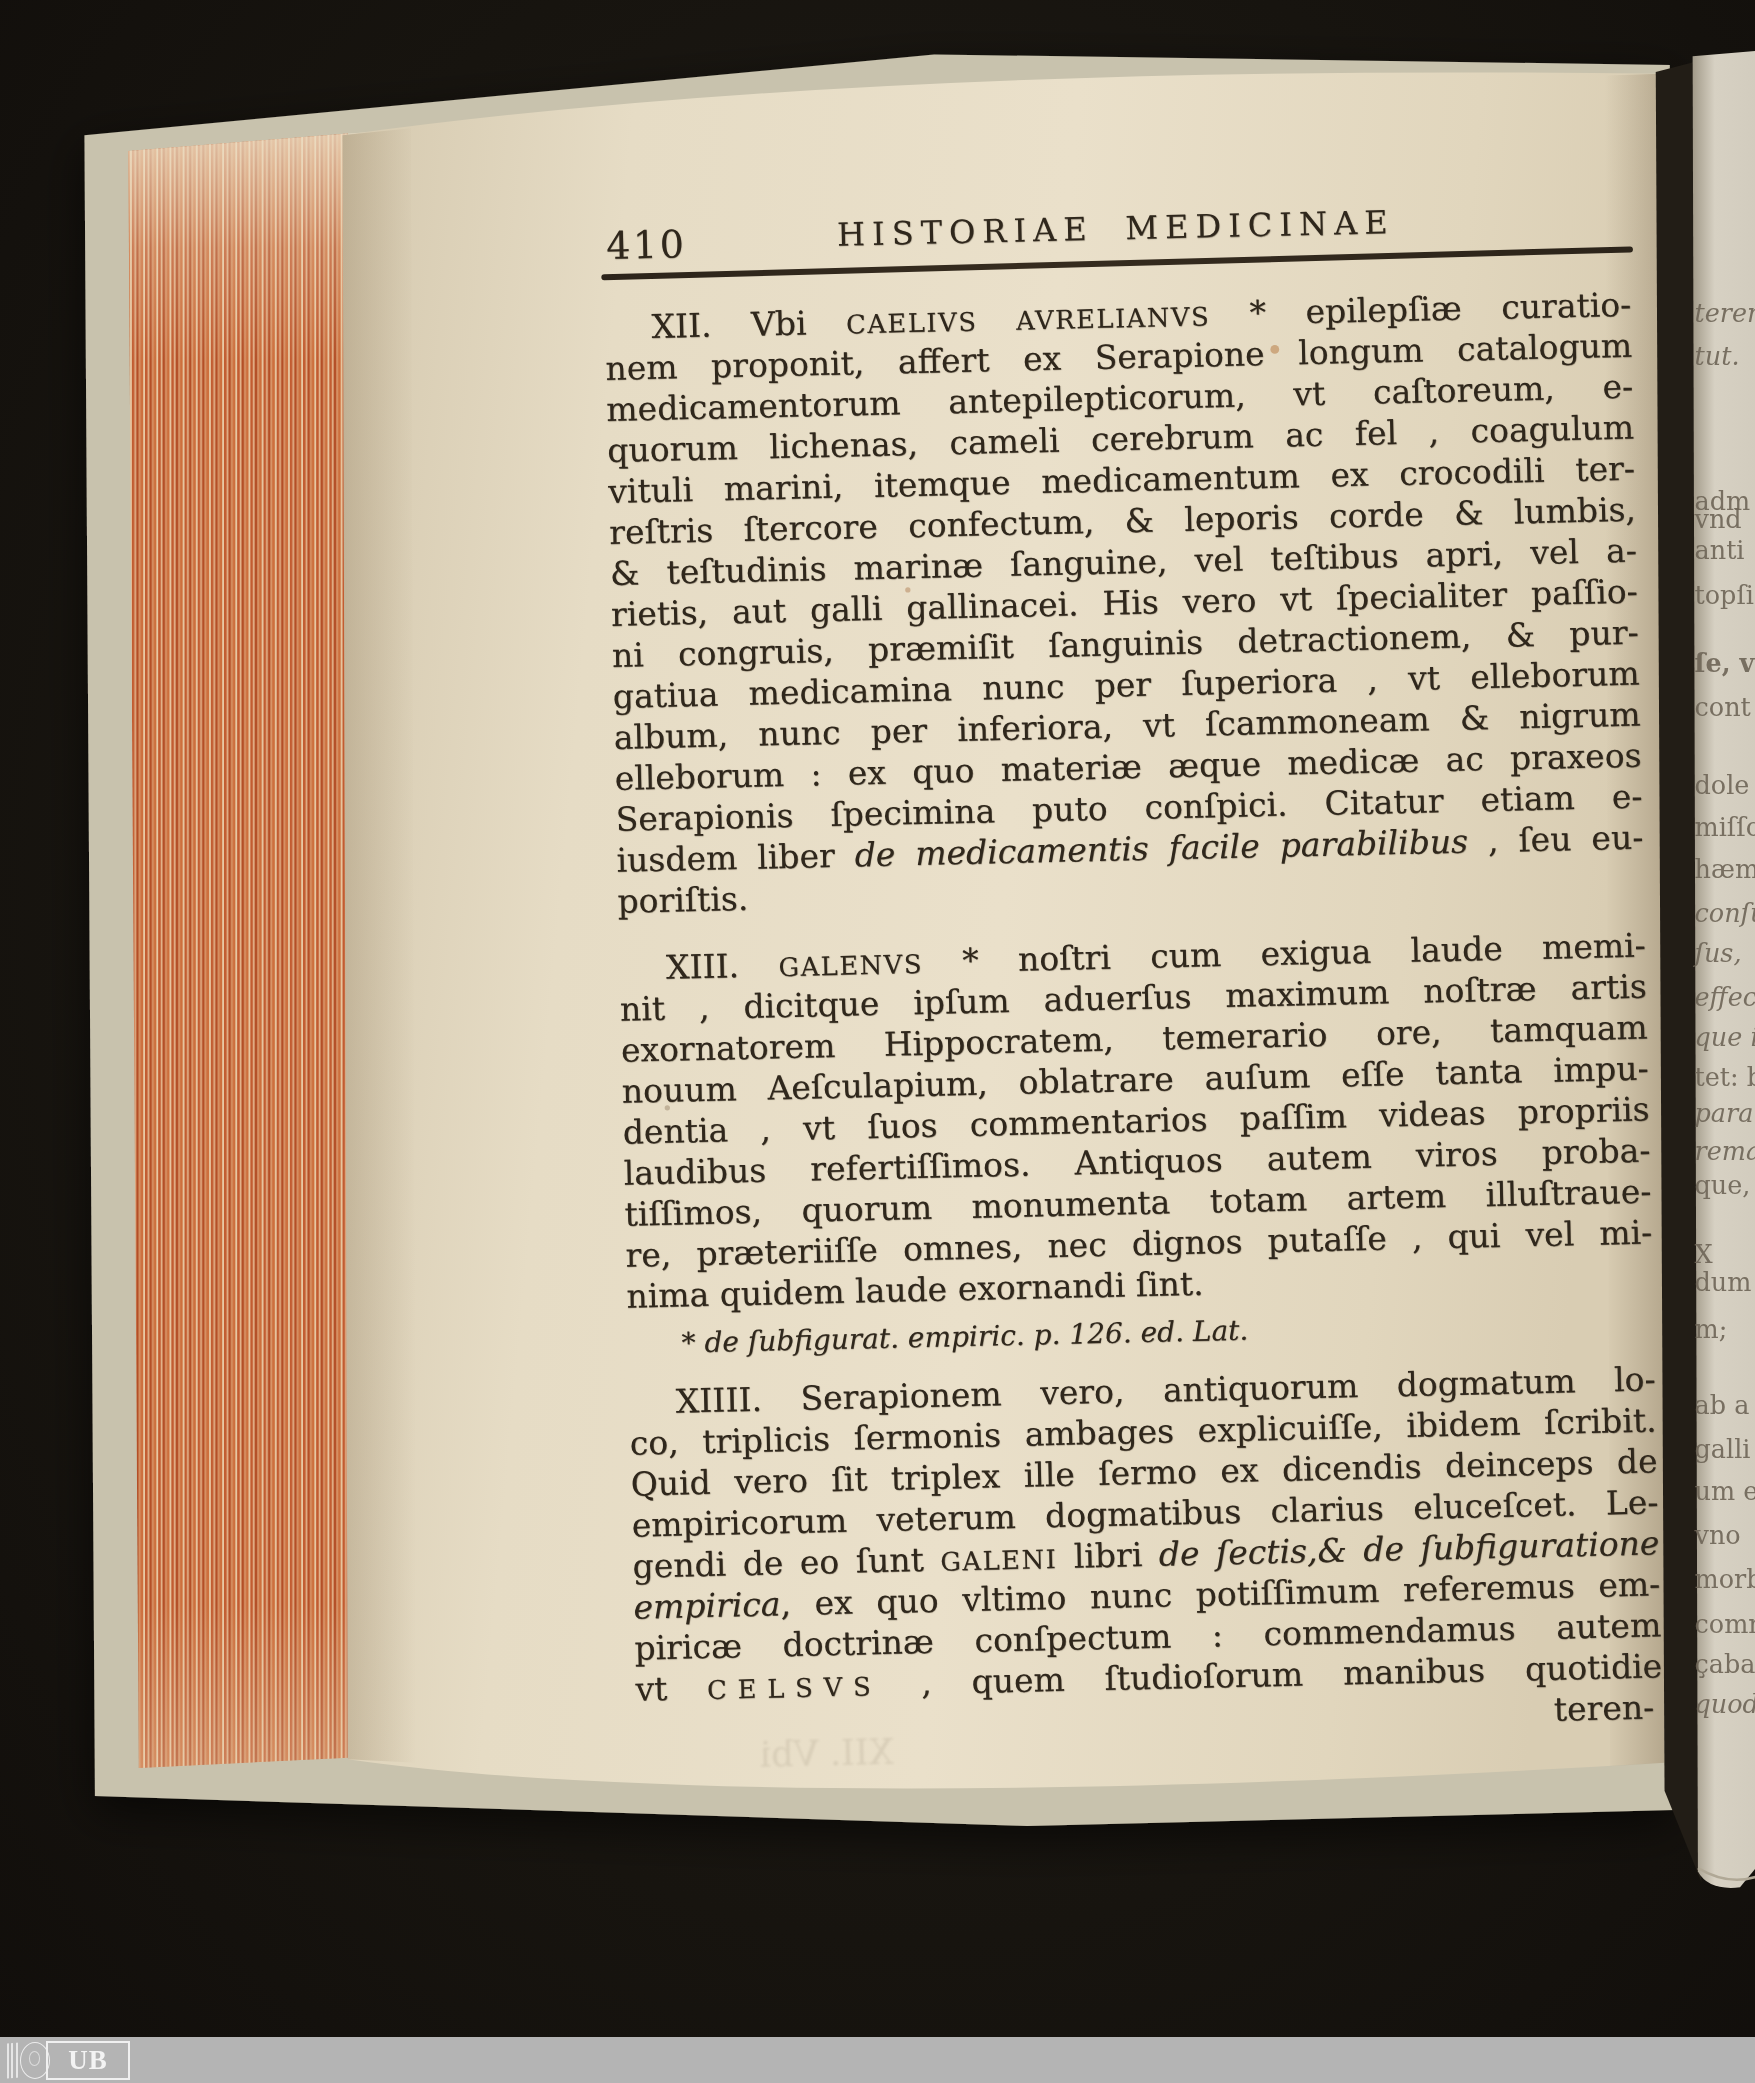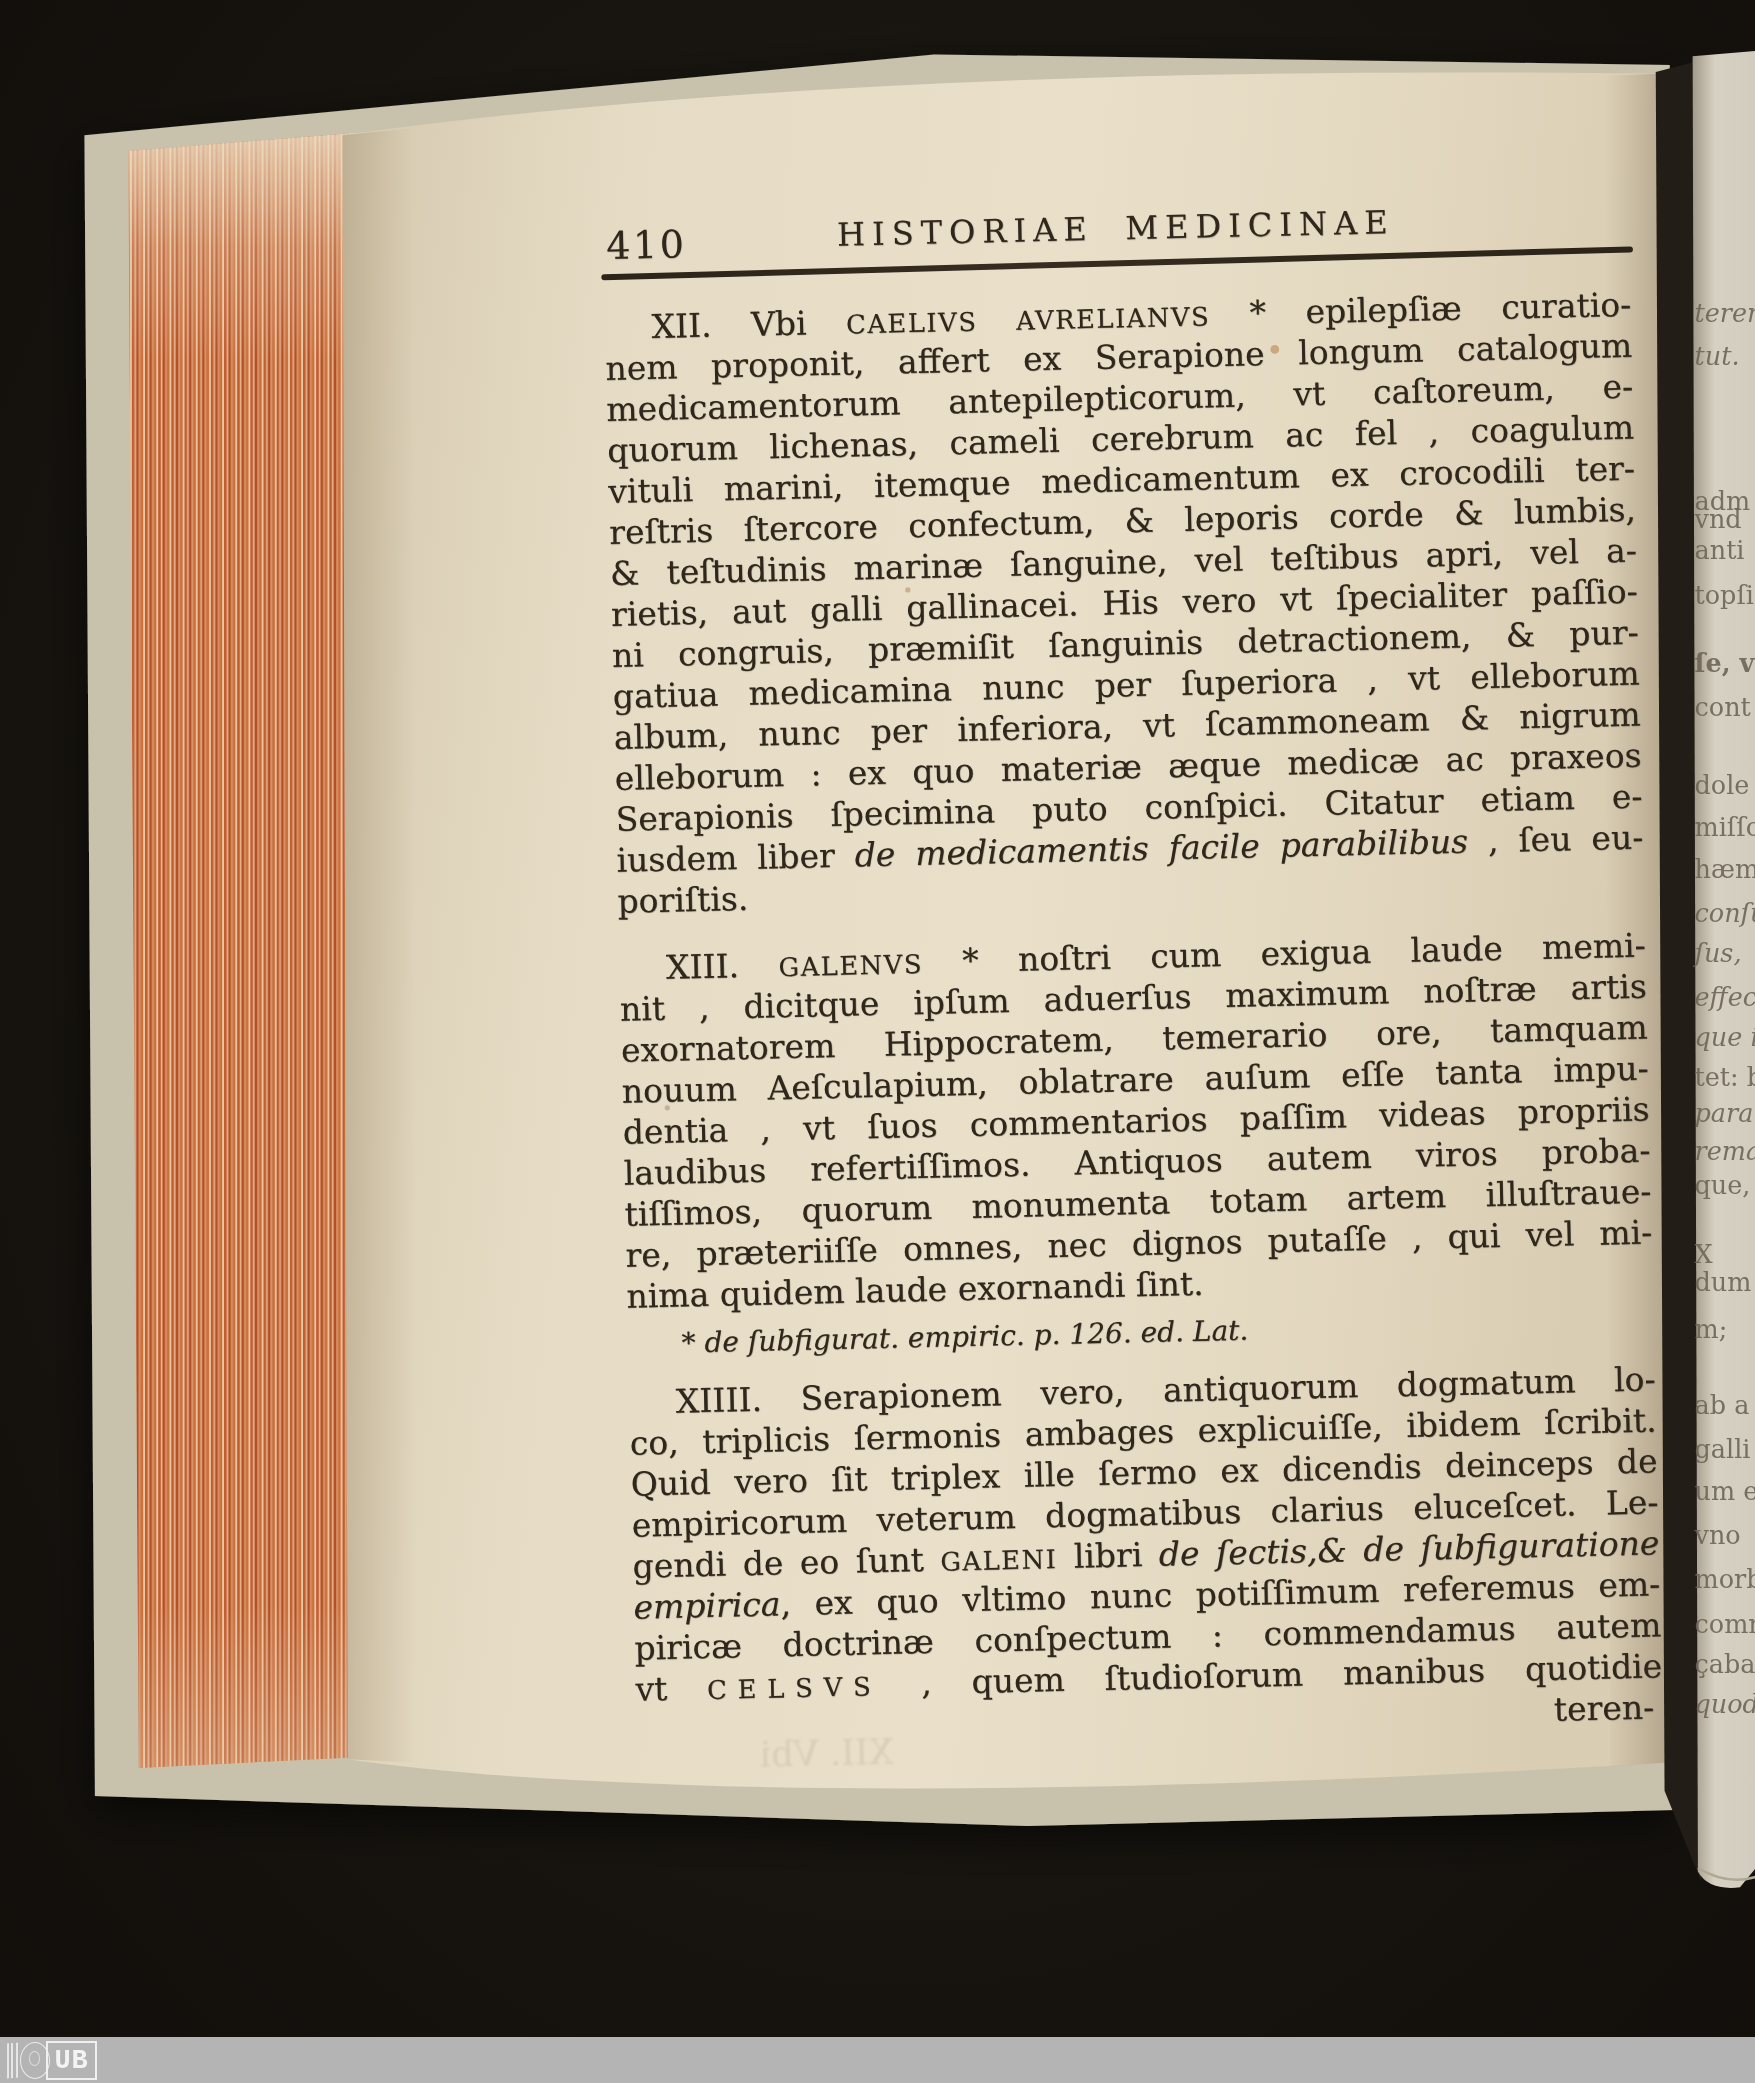--- a/index.html
+++ b/index.html
@@ -45,23 +45,23 @@
   .bar{position:absolute;left:0;top:2037px;width:1756px;height:47px;background:#b4b4b4;z-index:5;
     font-family:"Liberation Sans", sans-serif;}
   .ub-logo{position:absolute;left:7px;top:4.4px;width:100px;height:39px;}
   .spines{position:absolute;left:0;top:1.8px;width:13px;height:35px;
     background:repeating-linear-gradient(90deg,#e6e6e6 0 1.8px,rgba(0,0,0,0) 1.8px 4.4px);
     transform:skewY(-5deg);}
   .portrait{position:absolute;left:13px;top:0.9px;width:30px;height:37px;border:1.8px solid #ececec;
     border-radius:50%;box-sizing:border-box;}
   .face{position:absolute;left:22px;top:9.7px;width:11.4px;height:15px;border:1.8px solid #dcdcdc;
     border-radius:50%;box-sizing:border-box;}
-  .ub-box{position:absolute;left:39px;top:0;width:51px;height:39px;border:2.6px solid #f0f0f0;
+  .ub-box{position:absolute;left:39px;top:0;width:84px;height:39px;border:2.6px solid #f0f0f0;
     box-sizing:border-box;display:flex;align-items:center;justify-content:center;
-    font-family:Liberation Mono, monospace;font-weight:bold;font-size:27px;color:#f3f3f3;letter-spacing:0.9px;}
+    font-family:Liberation Serif, serif;font-weight:bold;font-size:27px;color:#f3f3f3;letter-spacing:0.9px;}
   .bar-text{position:absolute;left:117px;top:4.4px;color:#fbfbfb;font-size:18.4px;line-height:20px;}
 </style>
 </head>
 <body>
 
 <div class="screen">
 
   <svg class="bg-svg" width="1756" height="2084" viewBox="0 0 2000 2374">
     <defs>
       <filter id="ds" x="-10%" y="-10%" width="120%" height="120%">

